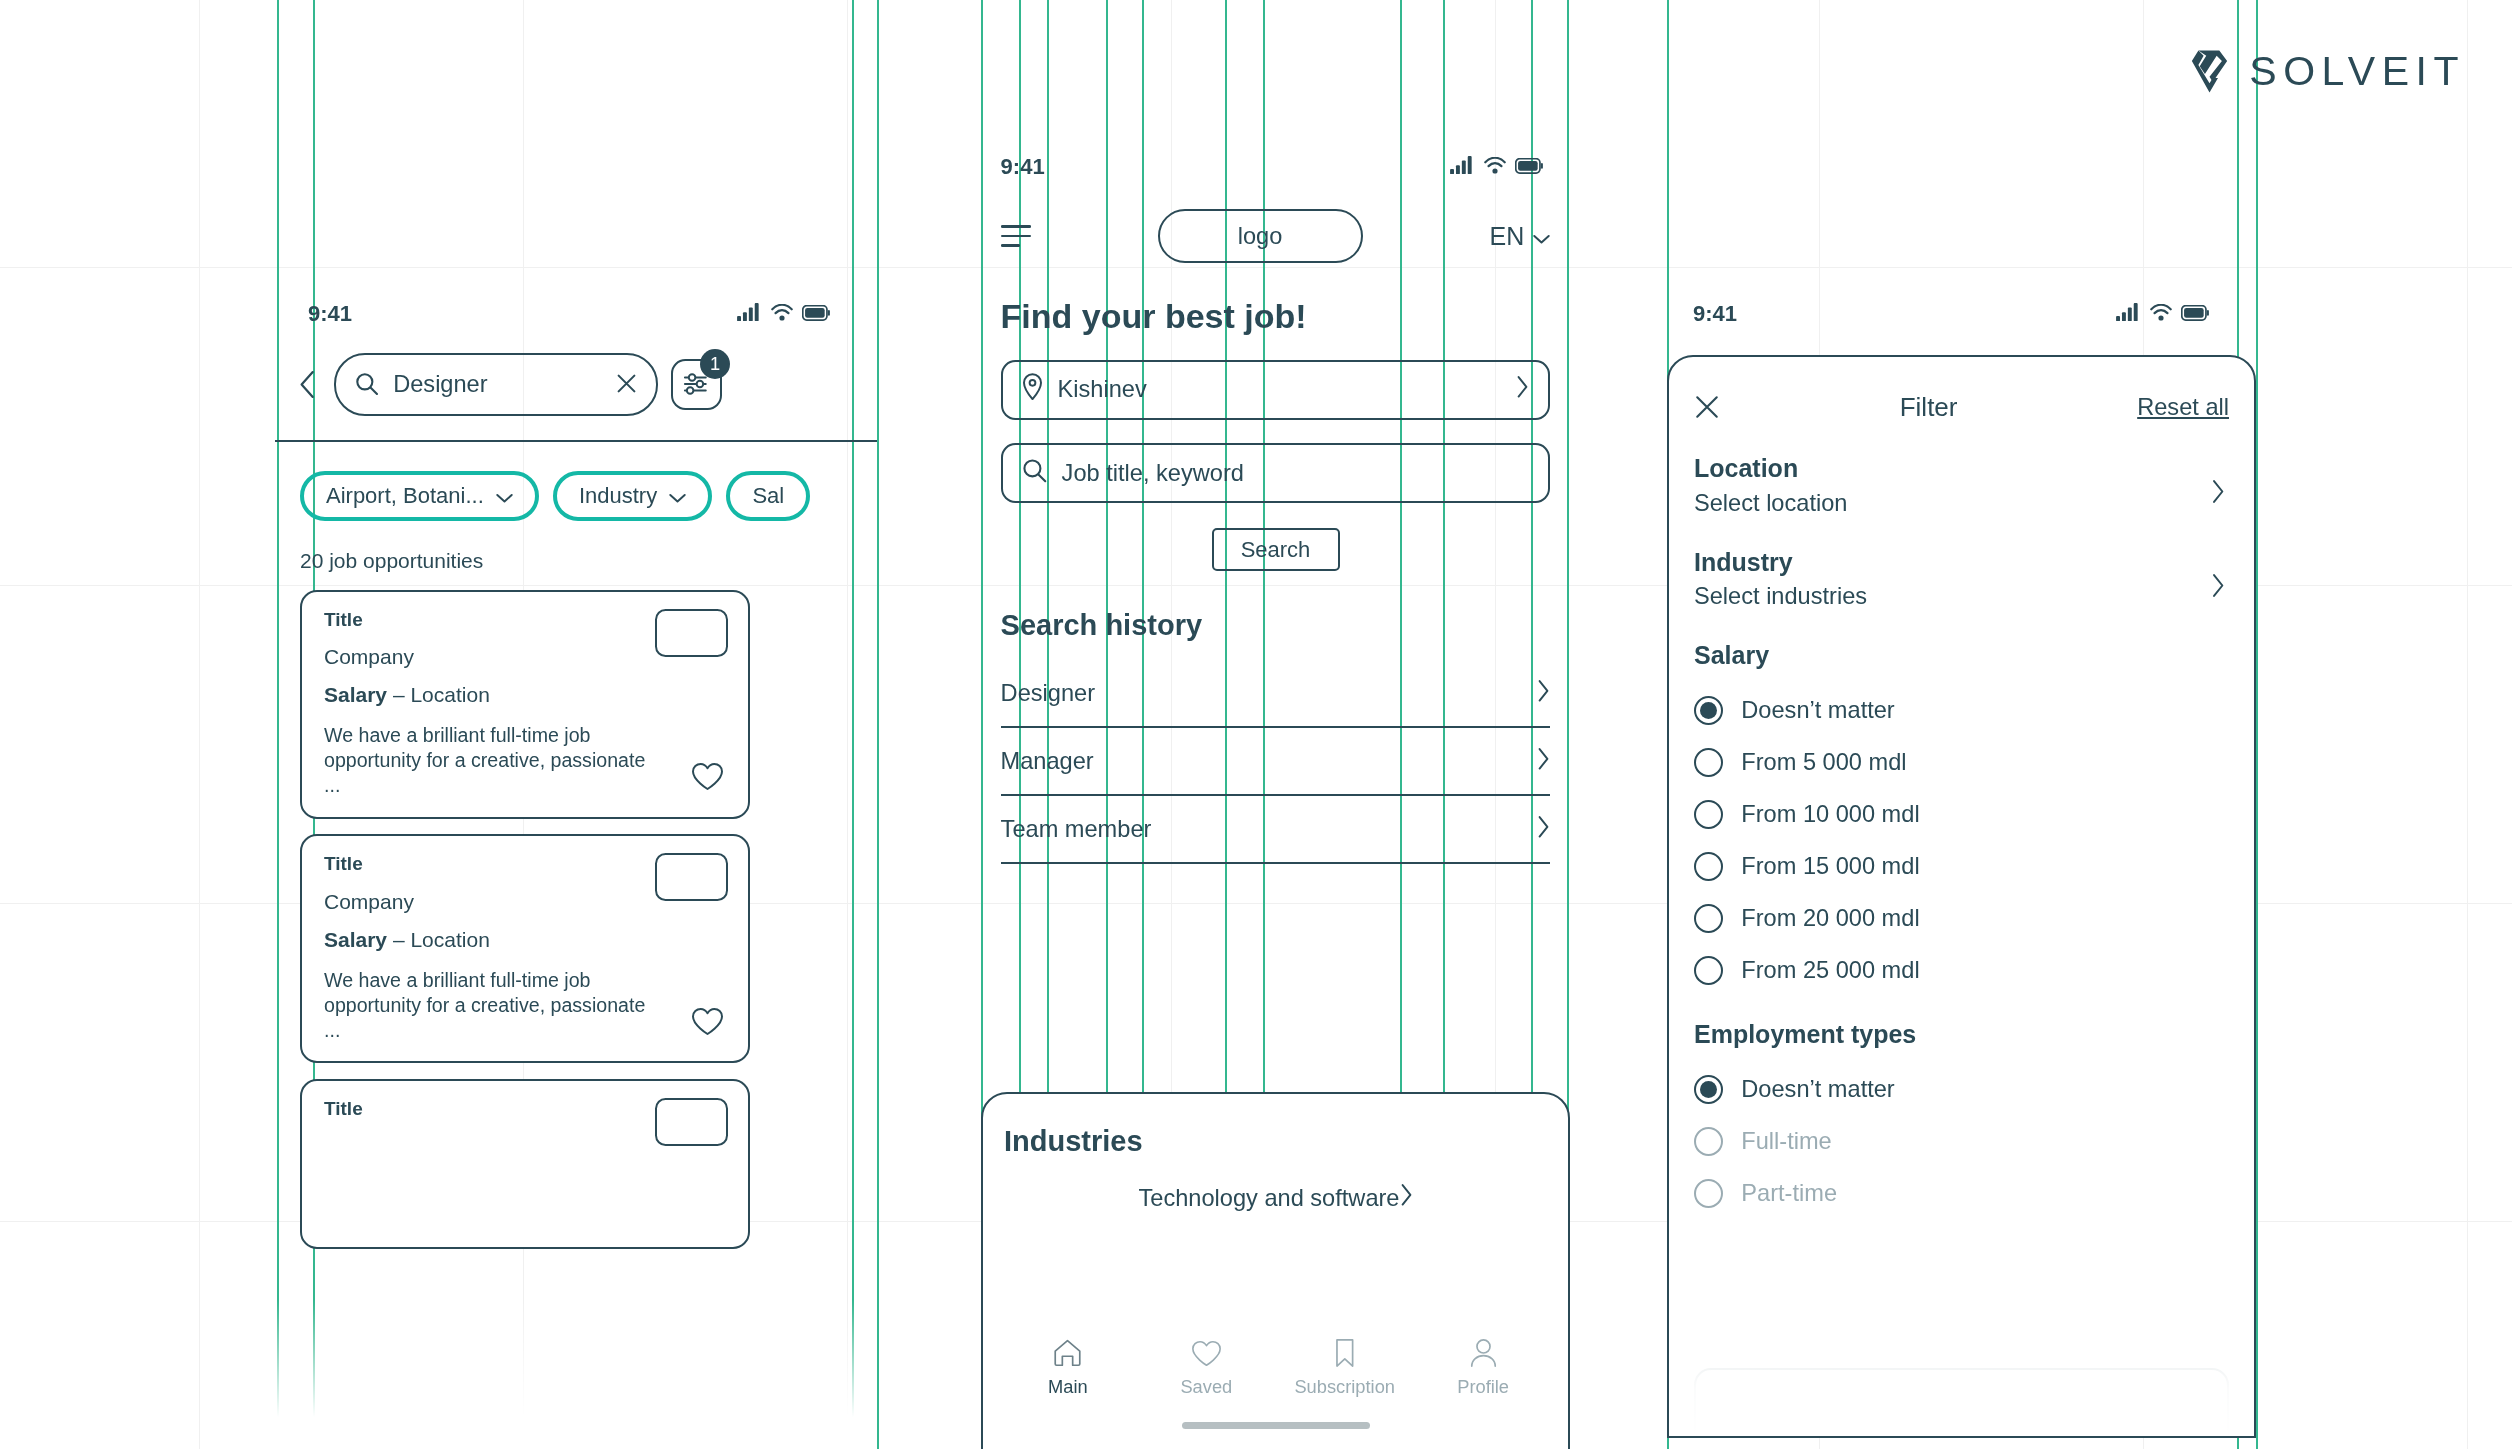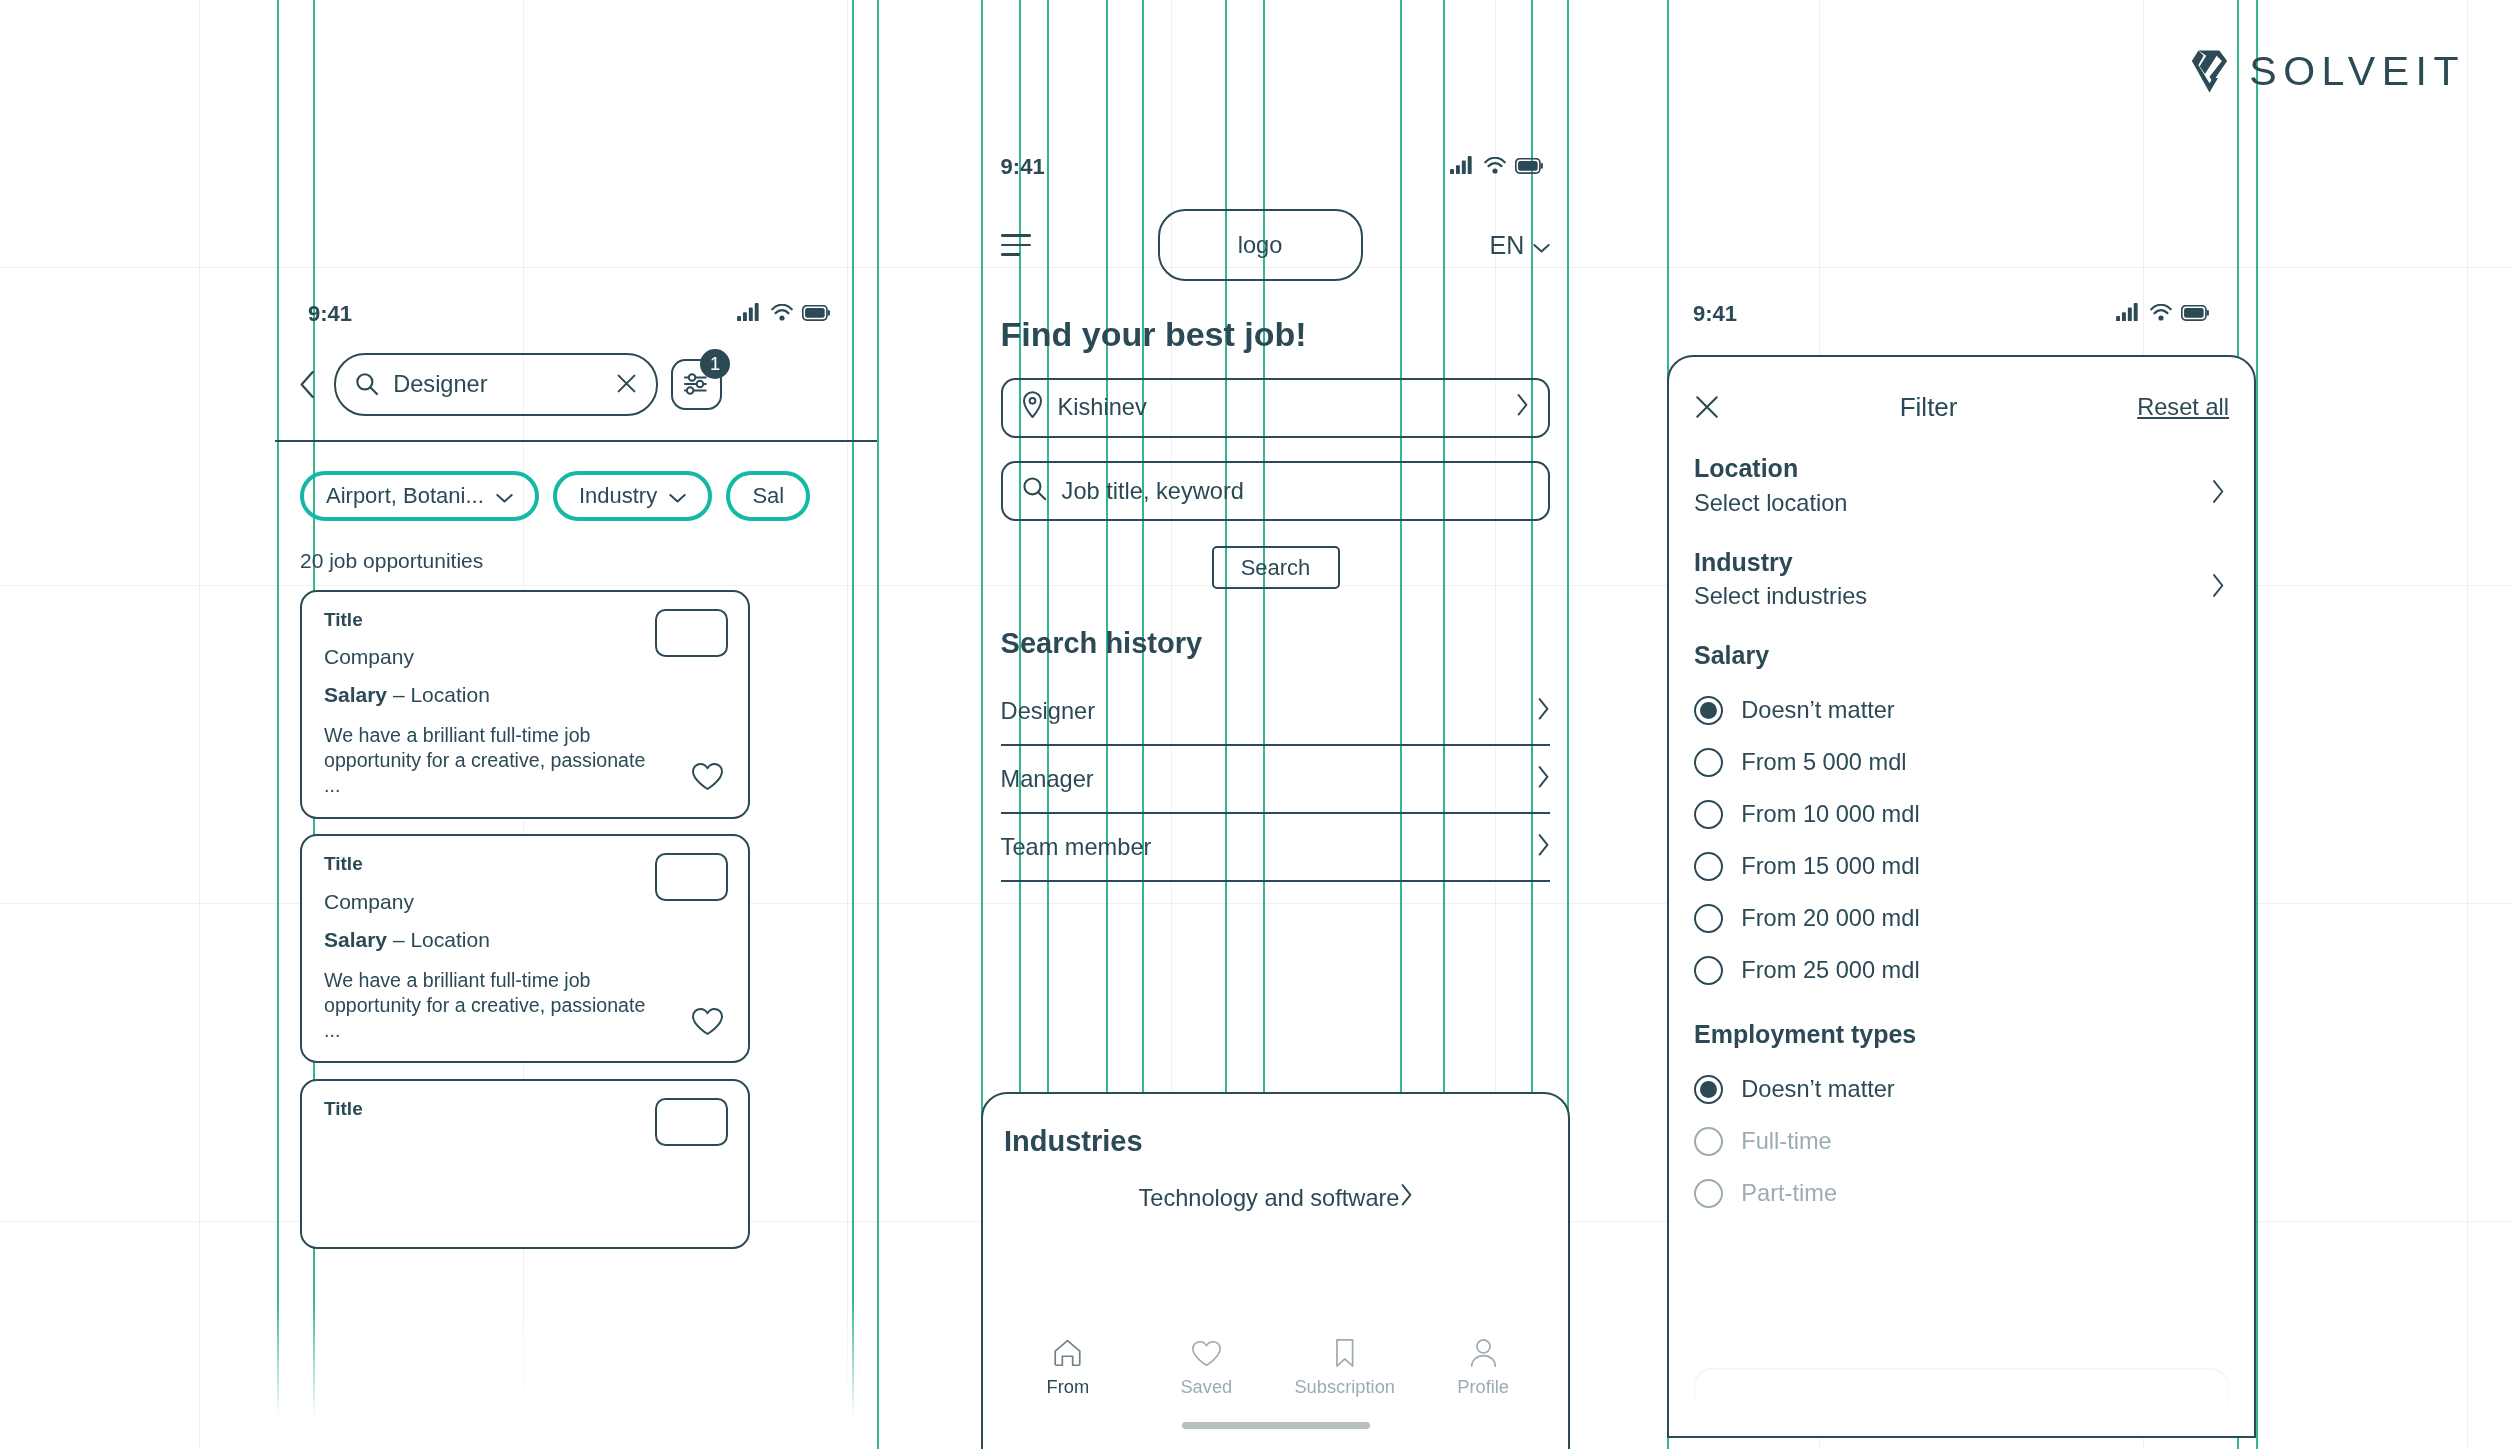--- a/index.html
+++ b/index.html
@@ -132,21 +132,21 @@
   .c-header {
     display: flex; align-items: center; justify-content: space-between;
     padding: 29px 19.6px 0 19.6px;
   }
   .burger { width: 30px; display: flex; flex-direction: column; gap: 7.2px; }
   .burger i { display: block; height: 2.6px; background: #2b4a56; border-radius: 1.3px; }
   .burger i:nth-child(1) { width: 30px; }
   .burger i:nth-child(2) { width: 30px; }
   .burger i:nth-child(3) { width: 19.6px; }
   .logo-pill {
-    width: 205px; height: 72px; border: 2px solid #2b4a56; border-radius: 27.5px;
+    width: 205px; height: 54px; border: 2px solid #2b4a56; border-radius: 27.5px;
     display: flex; align-items: center; justify-content: center; font-size: 23.6px;
   }
   .lang { display: flex; align-items: center; gap: 9.2px; font-size: 25px; }
 
   .c-title { font-size: 34px; font-weight: 700; padding: 34px 0 0 19.6px; }
 
   .big-input {
     margin: 23.6px 19.6px 0 19.6px; height: 60px;
     border: 2px solid #2b4a56; border-radius: 14.4px;
     display: flex; align-items: center; gap: 14.4px; padding: 0 19.6px;
@@ -524,21 +524,21 @@
       </span>
     </div>
 
     <div class="tabbar">
       <div class="tab">
         <span>
           <svg width="31" height="30" viewBox="0 0 48 46" fill="none">
               <path d="M5 20L24 4l19 16v20a2 2 0 0 1-2 2h-9V28h-16v14H7a2 2 0 0 1-2-2Z" stroke="#6d8189" stroke-width="2.6" stroke-linejoin="round"></path>
             </svg>
         </span>
-        <span class="tlabel">From</span>
+        <span class="tlabel">Main</span>
       </div>
       <div class="tab inactive">
         <span>
           <svg width="31" height="29" viewBox="0 0 50 44">
               <path d="M25 41C25 41 3 27.5 3 14.5 3 7.6 8.5 3 14.6 3 19 3 22.7 5.6 25 9.4 27.3 5.6 31 3 35.4 3 41.5 3 47 7.6 47 14.5 47 27.5 25 41 25 41Z" stroke="#9bacb3" stroke-width="2.6" fill="none" stroke-linejoin="round"></path>
             </svg>
         </span>
         <span class="tlabel">Saved</span>
       </div>
       <div class="tab inactive">

